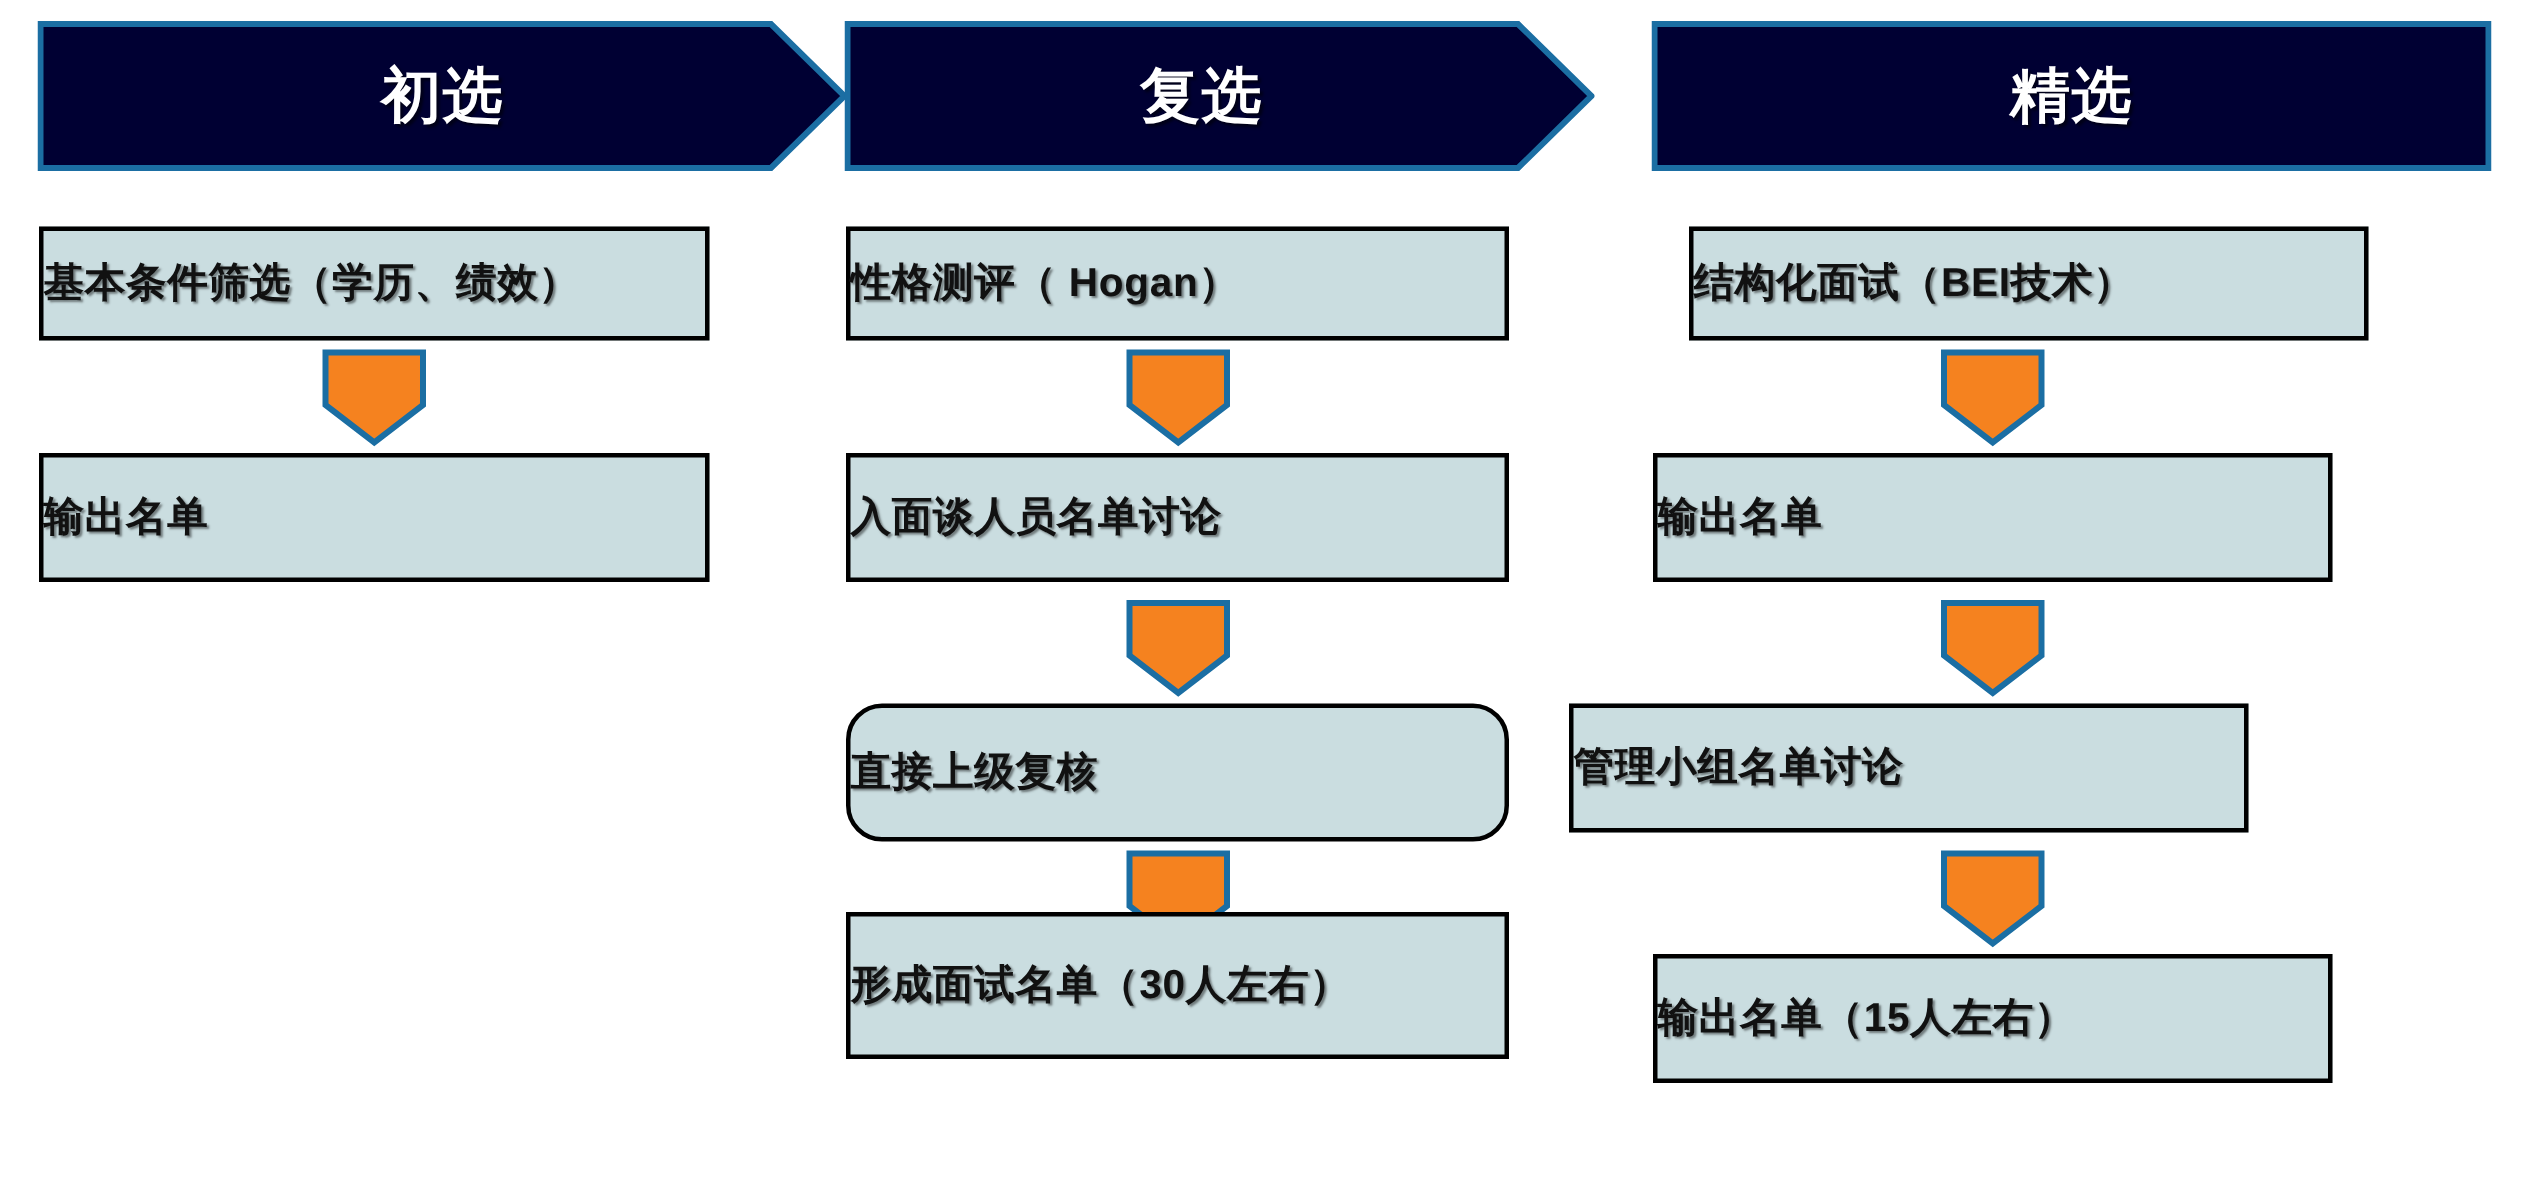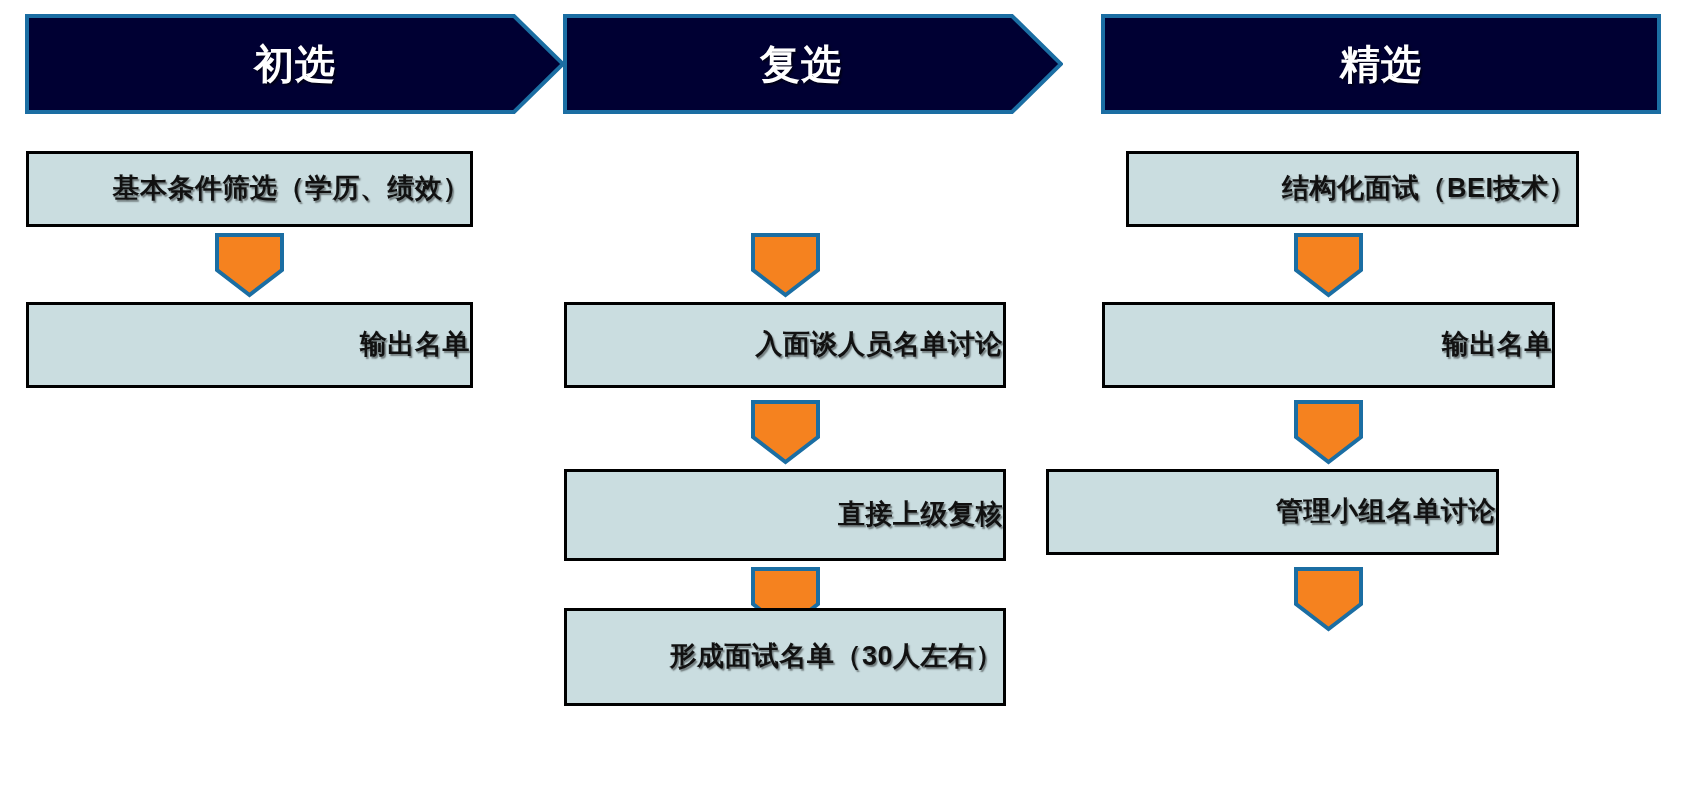--- a/index.html
+++ b/index.html
@@ -50,21 +50,21 @@
   }
 
   
   .step-box {
     position: absolute;
     box-sizing: border-box;
     background: #cadde0;
     border: 3px solid #000000;
     display: flex;
     align-items: center;
-    justify-content: flex-end;
+    justify-content: flex-start;
     text-align: center;
   }
   .step-box .step-label {
     color: #111111;
     font-weight: bold;
     font-size: 27px;
     line-height: 1.15;
     letter-spacing: 0.5px;
     text-shadow: 1.5px 1.5px 1.5px rgba(0,0,0,0.45);
     white-space: nowrap;
@@ -104,38 +104,41 @@
     <span class="step-label">输出名单</span>
   </div>
 
   <div class="stage-header" style="left:563px; top:14px; width:500px; height:100px;">
     <svg width="500" height="100" viewBox="0 0 500 100">
       <polygon points="2,2 449,2 498,50 449,98 2,98" fill="#000033" stroke="#1b6ea3" stroke-width="4"></polygon>
     </svg>
     <span class="stage-title" style="margin-left:-24px;">复选</span>
   </div>
 
+  <div class="step-box" style="left:564px; top:151px; width:442px; height:76px;">
+    <span class="step-label">性格测评（ Hogan）</span>
+  </div>
 
   <div class="down-arrow" style="left:750px; top:232px; width:71px; height:66px;">
     <svg width="71" height="66" viewBox="0 0 71 66">
       <polygon points="3,3 68,3 68,38 35.5,63 3,38" fill="#f5821f" stroke="#1b6ea3" stroke-width="4" stroke-linejoin="miter"></polygon>
     </svg>
   </div>
 
   <div class="step-box" style="left:564px; top:302px; width:442px; height:86px;">
     <span class="step-label">入面谈人员名单讨论</span>
   </div>
 
   <div class="down-arrow" style="left:750px; top:399px; width:71px; height:66px;">
     <svg width="71" height="66" viewBox="0 0 71 66">
       <polygon points="3,3 68,3 68,38 35.5,63 3,38" fill="#f5821f" stroke="#1b6ea3" stroke-width="4" stroke-linejoin="miter"></polygon>
     </svg>
   </div>
 
-  <div class="step-box" style="left:564px; top:469px; width:442px; height:92px;">
+  <div class="step-box" style="left:564px; top:469px; width:442px; height:92px;border-radius:24px;">
     <span class="step-label">直接上级复核</span>
   </div>
 
   <div class="down-arrow" style="left:750px; top:566px; width:71px; height:66px;">
     <svg width="71" height="66" viewBox="0 0 71 66">
       <polygon points="3,3 68,3 68,38 35.5,63 3,38" fill="#f5821f" stroke="#1b6ea3" stroke-width="4" stroke-linejoin="miter"></polygon>
     </svg>
   </div>
 
   <div class="step-box" style="left:564px; top:608px; width:442px; height:98px;">
@@ -172,14 +175,17 @@
   <div class="step-box" style="left:1046px; top:469px; width:453px; height:86px;">
     <span class="step-label">管理小组名单讨论</span>
   </div>
 
   <div class="down-arrow" style="left:1293px; top:566px; width:71px; height:66px;">
     <svg width="71" height="66" viewBox="0 0 71 66">
       <polygon points="3,3 68,3 68,38 35.5,63 3,38" fill="#f5821f" stroke="#1b6ea3" stroke-width="4" stroke-linejoin="miter"></polygon>
     </svg>
   </div>
 
+  <div class="step-box" style="left:1102px; top:636px; width:453px; height:86px;">
+    <span class="step-label">输出名单（15人左右）</span>
+  </div>
 
 </div>
 
 </body></html>

